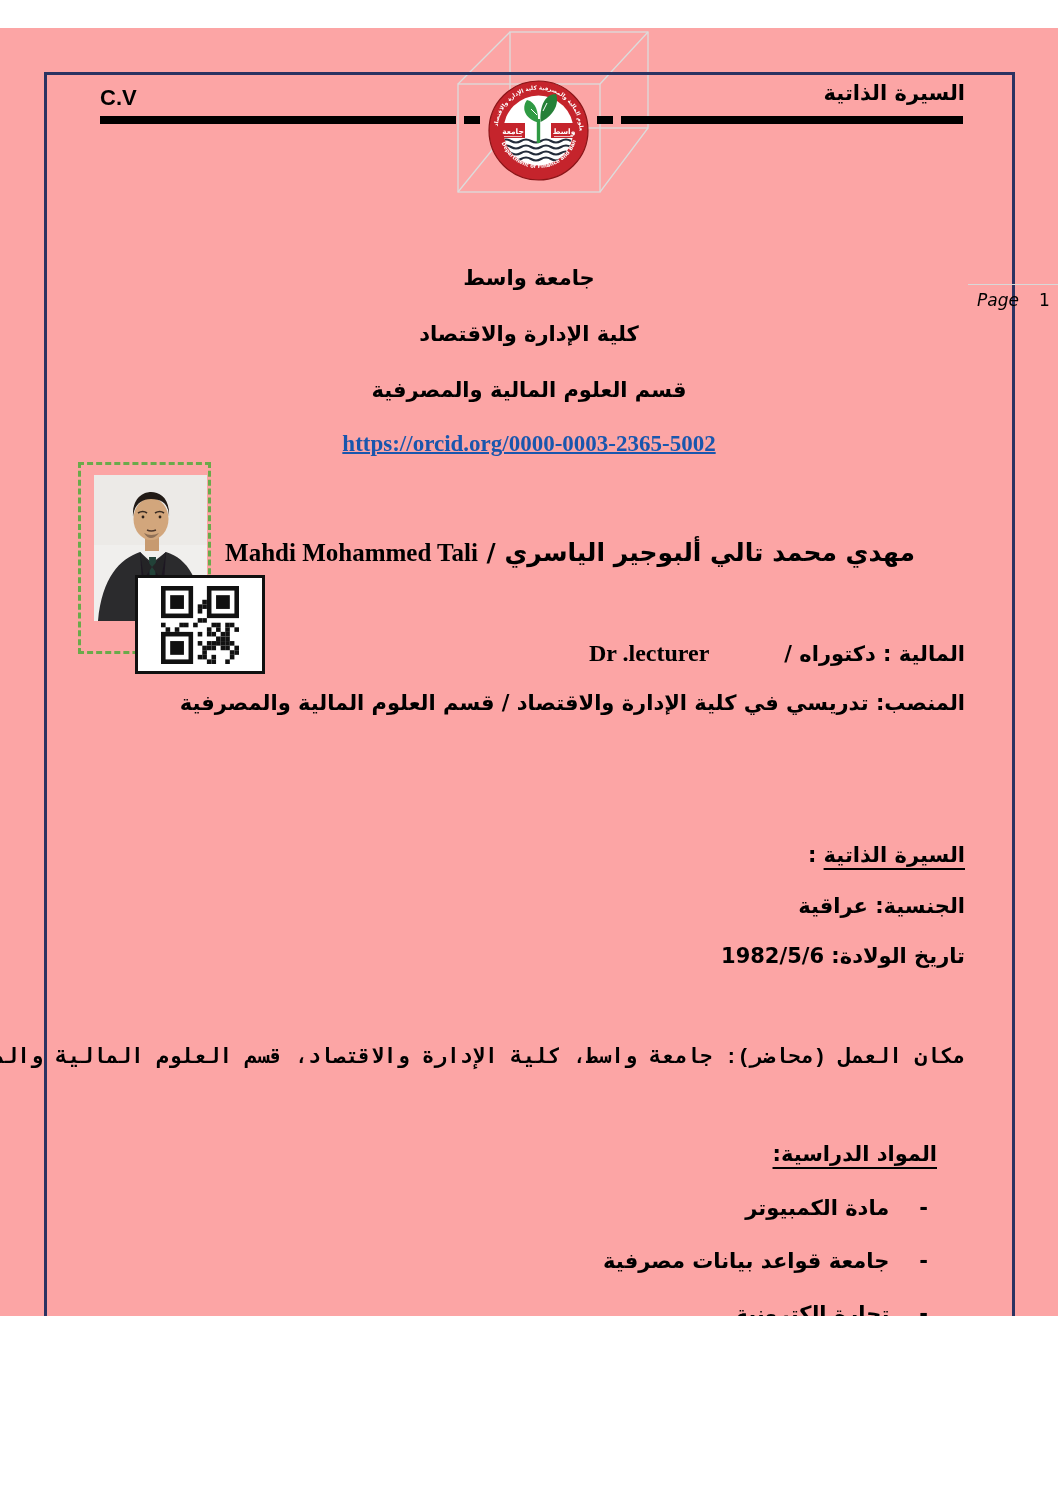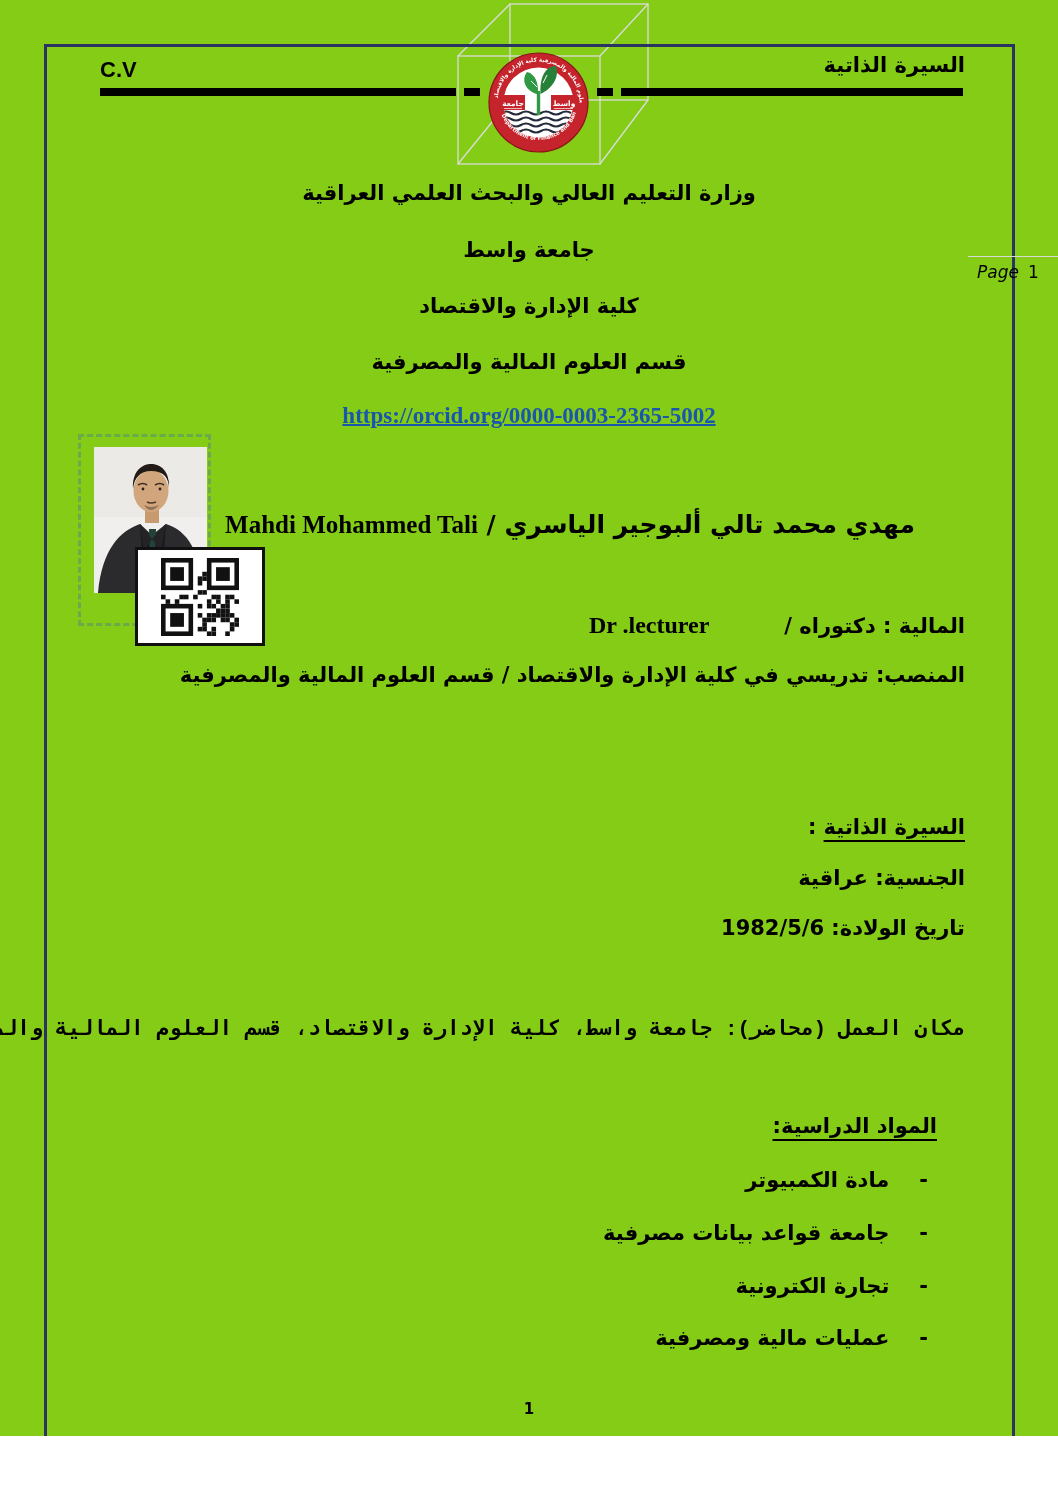--- a/index.html
+++ b/index.html
@@ -1,17 +1,17 @@
 <!DOCTYPE html>
 <html lang="ar"><head>
 <meta charset="utf-8">
 <style>
   html,body{margin:0;padding:0;background:#ffffff;}
-  .canvas{position:relative;width:1058px;height:1436px;background:#84cc16;overflow:hidden;
-          font-family:"Liberation Serif","DejaVu Sans",serif;color:#000;}
+  .canvas{position:relative;width:1058px;height:1288px;background:#fca5a5;overflow:hidden;
+          font-family:"Liberation Serif","DejaVu Sans",serif;color:#000;margin-top:28px;}
   .abs{position:absolute;}
   
   .page-frame{left:44px;top:44px;width:971px;height:1409px;box-sizing:border-box;
               border:3px solid #2b3362;z-index:1;}
   
   .cube{left:452px;top:0;z-index:1;}
   
   .rule{top:88px;height:8px;background:#000;z-index:2;}
   .hdr-cv{left:100px;top:57px;font-size:22px;font-weight:bold;z-index:2;
           font-family:"Liberation Sans","DejaVu Sans",sans-serif;}
@@ -37,21 +37,21 @@
   .name-line .lat,.deg-en{font-family:"Liberation Serif",serif;}
   .deg-row{display:flex;direction:rtl;align-items:baseline;}
   .deg-spacer{display:inline-block;width:75px;}
   .deg-en{direction:ltr;unicode-bidi:isolate;font-size:24px;}
   .u{text-decoration:underline;text-decoration-thickness:2px;text-underline-offset:6px;}
   
   .li-row{right:130px;direction:rtl;display:flex;gap:30px;font-weight:bold;font-size:21px;z-index:2;
           font-family:"DejaVu Sans",sans-serif;}
   
   .page-mark{left:977px;top:262px;z-index:6;font-family:"DejaVu Sans",sans-serif;font-size:17px;
-             display:flex;gap:9px;align-items:baseline;}
+             display:flex;gap:20px;align-items:baseline;}
   .page-mark .pl{font-style:italic;}
   .page-mark-line{left:968px;top:256px;width:90px;height:1px;background:#d8d8d8;z-index:6;}
   .footer-num{left:44px;width:970px;top:1400px;text-align:center;font-weight:bold;font-size:15px;
               font-family:"DejaVu Sans",sans-serif;z-index:2;}
 </style>
 </head>
 <body>
 
 <div class="canvas">
 
@@ -111,21 +111,20 @@
     </g>
 
     <text font-size="5.6" font-weight="bold" fill="#ffffff" font-family="DejaVu Sans, sans-serif">
       <textPath href="#arcTop" startOffset="4">قسم العلوم المالية والمصرفية كلية الإدارة والاقتصاد</textPath>
     </text>
     <text font-size="5.4" font-weight="bold" fill="#ffffff" font-family="DejaVu Sans, sans-serif">
       <textPath href="#arcBot" startOffset="2">Department of Finance and Banking</textPath>
     </text>
   </svg>
 
-  <div class="abs cline" style="top:181px;">وزارة التعليم العالي والبحث العلمي العراقية</div>
   <div class="abs cline" style="top:238px;">جامعة واسط</div>
   <div class="abs cline" style="top:350px;">قسم العلوم المالية والمصرفية</div>
   <div class="abs cline" style="top:294px;">كلية الإدارة والاقتصاد</div>
   <div class="abs orcid" style="top:403px;">
     <a href="#">https://orcid.org/0000-0003-2365-5002</a>
   </div>
 
   <div class="abs photo-frame"></div>
   <svg class="abs photo" width="113" height="146" viewBox="0 0 113 146">
     <rect width="113" height="146" fill="#f0efed"></rect>

